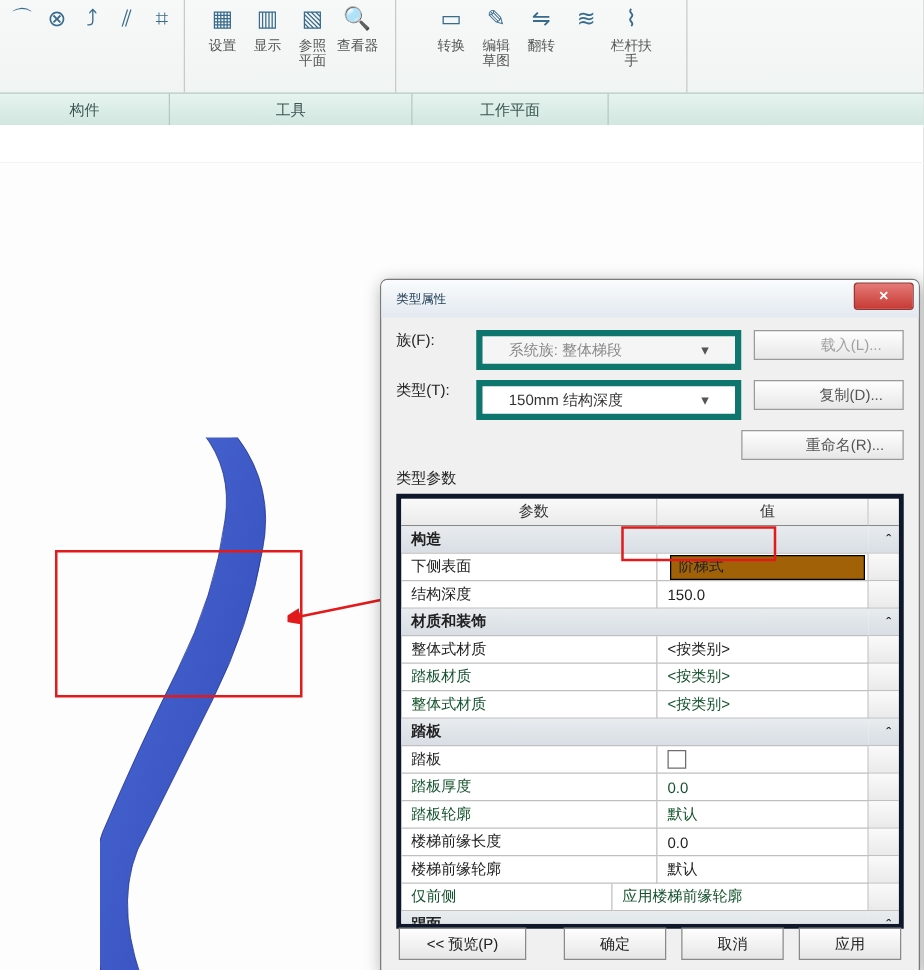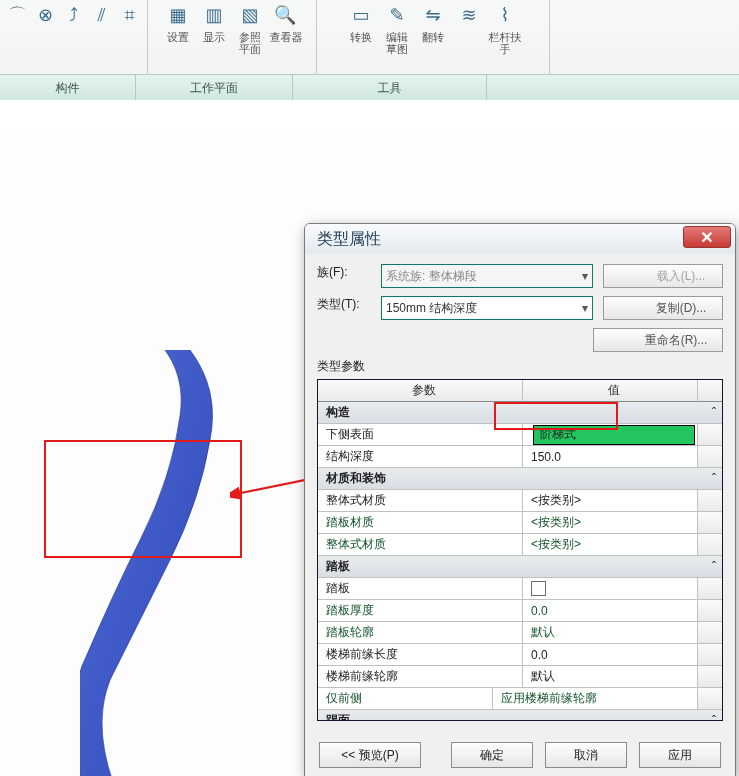--- a/index.html
+++ b/index.html
@@ -18,53 +18,53 @@
   .grp-foot .c2{width:156px;}
   .grp-foot .c3{width:193px;}
   .remain-bar{position:absolute;top:100px;left:0;right:0;height:30px;background:#fff;border-bottom:1px solid #d8d8d8;}
   
   .view{position:absolute;top:130px;left:0;right:0;bottom:0;background:#fdfdfd;}
   .stair{position:absolute;left:80px;top:220px;width:180px;height:460px;}
   .redbox{position:absolute;left:44px;top:310px;width:194px;height:114px;border:2px solid #e11b1b;}
   .arrow-svg{position:absolute;left:230px;top:300px;width:310px;height:140px;pointer-events:none;}
   
   .dlg{position:absolute;left:304px;top:223px;width:430px;height:552px;background:#f0f0f0;border:1px solid #7a7a7a;border-radius:6px 6px 0 0;box-shadow:2px 4px 14px rgba(0,0,0,.35);overflow:hidden;}
-  .dlg-title{height:30px;background:linear-gradient(#fafcfd,#e2e9ef);display:flex;align-items:center;padding-left:12px;color:#23415a;font-size:16px;position:relative;}
+  .dlg-title{height:30px;background:linear-gradient(#fafcfd,#e2e9ef);display:flex;align-items:center;padding-left:12px;color:#23415a;font-size:10px;position:relative;}
   .dlg-close{position:absolute;right:4px;top:2px;width:46px;height:20px;background:linear-gradient(#e47a77,#c73a35);border:1px solid #963531;border-radius:3px;color:#fff;display:flex;align-items:center;justify-content:center;font-weight:bold;}
   .dlg-body{padding:10px 12px 0 12px;}
   .row{display:flex;margin-bottom:8px;}
   .row .lab{width:64px;}
-  .combo{flex:1;height:22px;border:1px solid #0f766e;background:#fff;display:flex;align-items:center;justify-content:space-between;padding:0 4px;color:#333;}
+  .combo{flex:1;height:22px;border:5px solid #0f766e;background:#fff;display:flex;align-items:center;justify-content:space-between;padding:0 21px;color:#333;}
   .combo.dis{color:#8a8a8a;background:#f5f5f5;}
   .combo .arr{color:#555;}
   .sidebtn{width:82px;height:22px;margin-left:10px;border:1px solid #9a9a9a;background:linear-gradient(#fefefe,#e7e7e7);display:flex;align-items:center;justify-content:center;color:#555;padding-left:36px;}
   .sidebtn.dis{color:#a2a2a2;}
   .rename-row{display:flex;justify-content:flex-end;margin-bottom:6px;}
   .sect-lbl{margin:6px 0 4px 0;color:#222;}
   
-  .tbl{border:1px solid #0f172a;background:#fff;max-height:340px;overflow:hidden;}
+  .tbl{border:4px solid #0f172a;background:#fff;max-height:340px;overflow:hidden;}
   .tr{display:flex;height:22px;align-items:stretch;}
   .th,.td{border-bottom:1px solid #c0c0c0;display:flex;align-items:center;padding-left:8px;font-size:12px;}
   .th{background:linear-gradient(#fafafa,#eaeaea);font-weight:normal;color:#333;justify-content:center;}
   .c-param{flex:0 0 196px;border-right:1px solid #c0c0c0;}
   .c-val{flex:1;border-right:1px solid #c0c0c0;}
   .c-exp{flex:0 0 16px;justify-content:center;font-family:Arial;background:linear-gradient(#fafafa,#eaeaea);}
   .tr.hdr .c-param,.tr.hdr .c-val{border-bottom:1px solid #888;}
   .tr.hdr .c-exp{border-bottom:1px solid #888;}
   .tr.cat .c-param{flex:1 1 auto;background:linear-gradient(#e8ecef,#d8dee4);border-right:none;font-weight:normal;}
   .tr.cat .c-exp{background:linear-gradient(#e8ecef,#d8dee4);}
   .td.gray{color:#14532d;}
   .redcell{position:absolute;border:2px solid #e11b1b;pointer-events:none;}
   .chk{width:13px;height:13px;border:1px solid #6d6d6d;background:#fff;}
   
   .dlg-foot{position:absolute;left:0;right:0;bottom:8px;display:flex;justify-content:flex-end;gap:12px;padding:0 14px;}
   .btn{height:24px;width:80px;border:1px solid #8a8a8a;background:linear-gradient(#fefefe,#e6e6e6);display:flex;align-items:center;justify-content:center;text-align:center;}
   .btn.preview{width:100px;margin-right:auto;}
   
-  .val-sel{background:#22c55e;border:1px solid #000;height:18px;align-self:center;margin:1px 2px;flex:1;display:flex;align-items:center;padding-left:6px;}
+  .val-sel{background:#a16207;border:1px solid #000;height:18px;align-self:center;margin:1px 2px;flex:1;display:flex;align-items:center;padding-left:6px;}
 </style>
 </head>
 <body>
 <div class="page">
 
 <div class="ribbon">
   <div class="ribbon-top">
 
     <div class="grp" style="width:135px">
       <div class="btns" id="g1btns">
@@ -132,22 +132,22 @@
             </div>
             <div class="rbtn">
               <div class="ic">⌇</div>
               <div class="lb">栏杆扶手</div>
             </div>
           </div>
     </div>
   </div>
   <div class="grp-foot">
     <div class="cell c1">构件</div>
+    <div class="cell c3">工具</div>
     <div class="cell c2">工作平面</div>
-    <div class="cell c3">工具</div>
   </div>
 </div>
 <div class="remain-bar"></div>
 
 <div class="view">
 
   <svg class="stair" viewBox="0 0 180 460">
     <defs>
       <linearGradient id="bl" x1="0" y1="0" x2="1" y2="1">
         <stop offset="0" stop-color="#4e6bd6"></stop>

